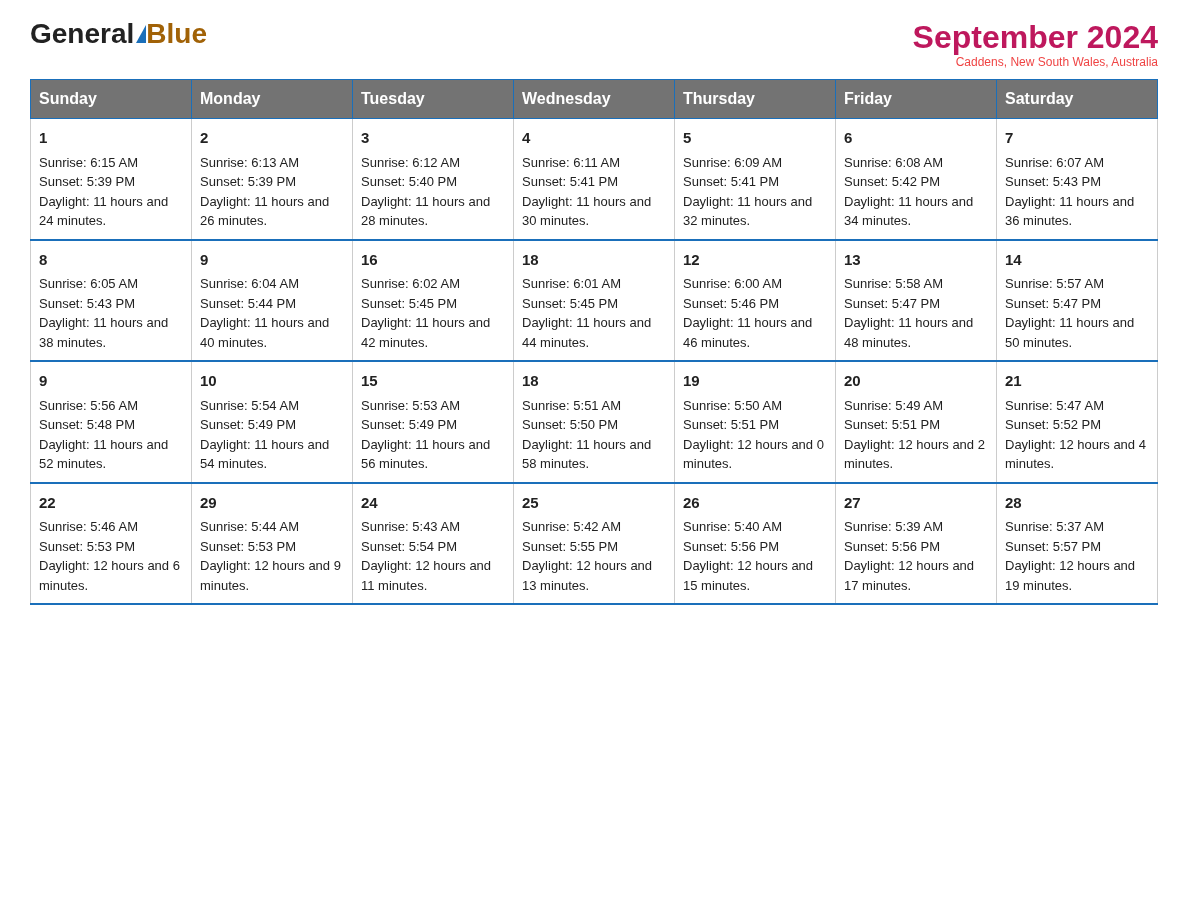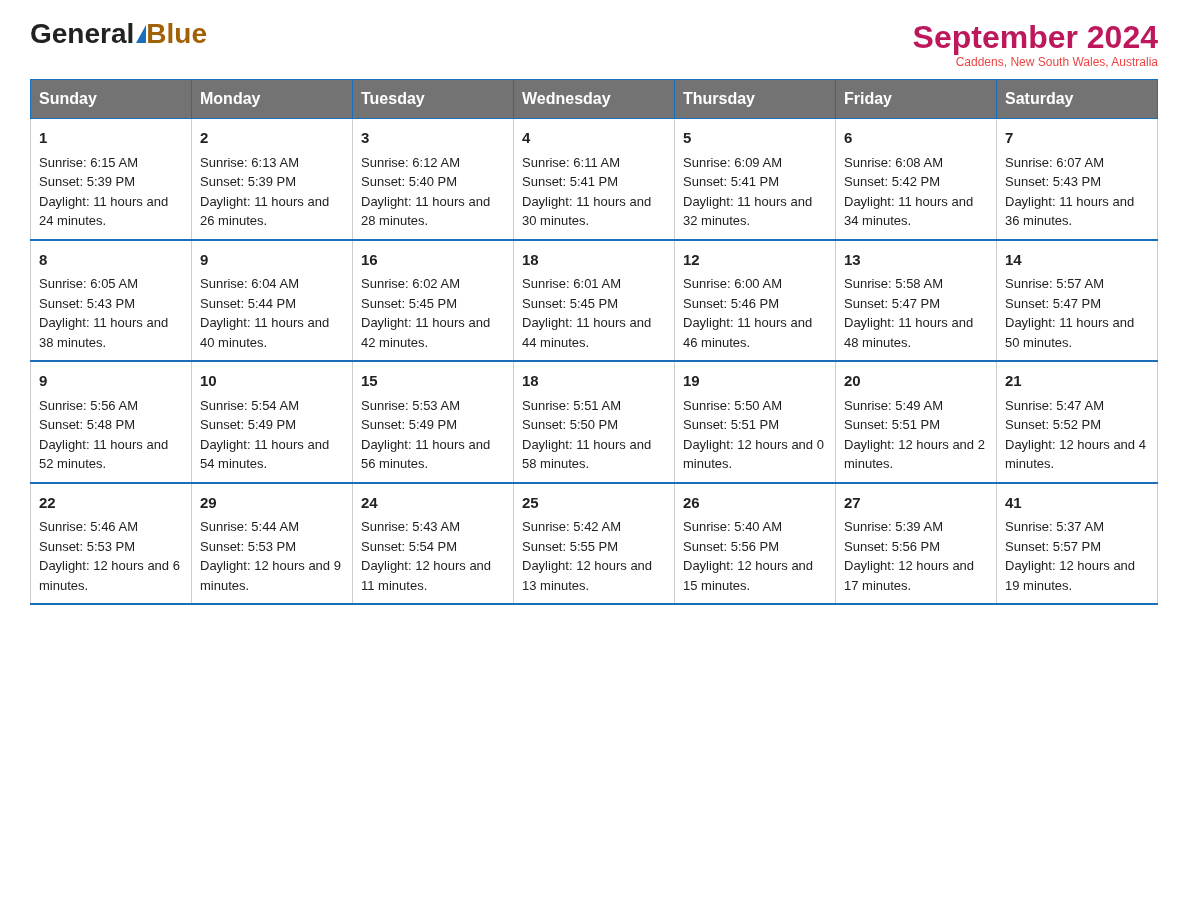--- a/index.html
+++ b/index.html
@@ -152,16 +152,16 @@
         <td><span class="day-number">20</span>Sunrise: 5:49 AM<br>Sunset: 5:51 PM<br>Daylight: 12 hours and 2 minutes.</td>
         <td><span class="day-number">21</span>Sunrise: 5:47 AM<br>Sunset: 5:52 PM<br>Daylight: 12 hours and 4 minutes.</td>
       </tr>
       <tr>
         <td><span class="day-number">22</span>Sunrise: 5:46 AM<br>Sunset: 5:53 PM<br>Daylight: 12 hours and 6 minutes.</td>
         <td><span class="day-number">29</span>Sunrise: 5:44 AM<br>Sunset: 5:53 PM<br>Daylight: 12 hours and 9 minutes.</td>
         <td><span class="day-number">24</span>Sunrise: 5:43 AM<br>Sunset: 5:54 PM<br>Daylight: 12 hours and 11 minutes.</td>
         <td><span class="day-number">25</span>Sunrise: 5:42 AM<br>Sunset: 5:55 PM<br>Daylight: 12 hours and 13 minutes.</td>
         <td><span class="day-number">26</span>Sunrise: 5:40 AM<br>Sunset: 5:56 PM<br>Daylight: 12 hours and 15 minutes.</td>
         <td><span class="day-number">27</span>Sunrise: 5:39 AM<br>Sunset: 5:56 PM<br>Daylight: 12 hours and 17 minutes.</td>
-        <td><span class="day-number">41</span>Sunrise: 5:37 AM<br>Sunset: 5:57 PM<br>Daylight: 12 hours and 19 minutes.</td>
+        <td><span class="day-number">28</span>Sunrise: 5:37 AM<br>Sunset: 5:57 PM<br>Daylight: 12 hours and 19 minutes.</td>
       </tr>
     </tbody>
 </table>
 
 </body></html>

